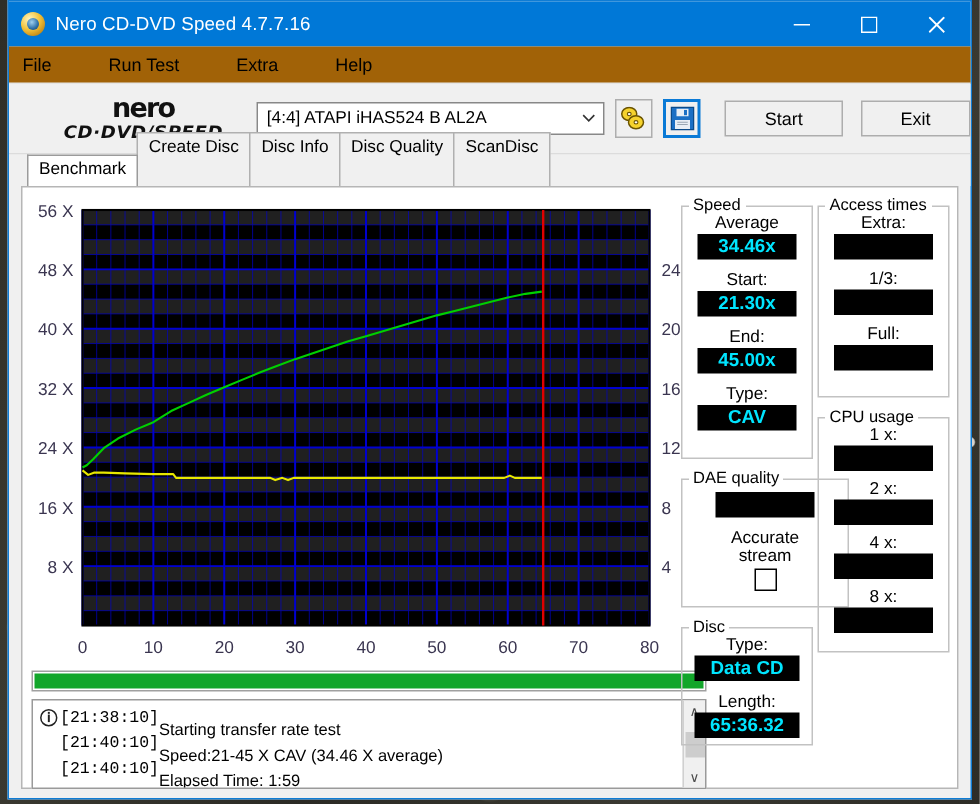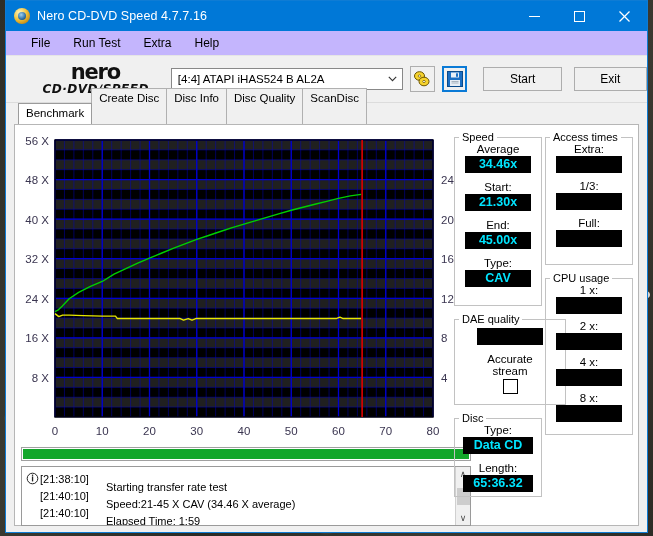--- a/index.html
+++ b/index.html
@@ -48,36 +48,36 @@
   }
   .title-text{flex:1;font-size:12.5px;letter-spacing:.1px;}
   .win-btns{display:flex;height:30px;}
   .win-btn{
     width:45px;height:30px;display:flex;align-items:center;justify-content:center;
     color:#fff;font-size:13px;line-height:1;
   }
   .win-btn svg{display:block;}
   
   .menubar{
-    height:24px;background:#c4b5fd;display:flex;align-items:center;flex:none;
-    border-bottom:1px solid #e5e5e5;padding-left:16px;gap:5px;
+    height:24px;background:#a16207;display:flex;align-items:center;flex:none;
+    border-bottom:1px solid #e5e5e5;padding-left:0;gap:20px;
   }
   .menu-item{font-size:12px;color:#000;padding:3px 9px;}
   
   .toolbar{
     height:46px;background:#f0f0f0;display:flex;align-items:center;flex:none;
     border-bottom:1px solid #dcdcdc;
   }
   .logo{
     width:138px;margin-left:22px;display:flex;flex-direction:column;align-items:center;
     line-height:1;
   }
   .logo-top{
     font-family:"DejaVu Sans", sans-serif;
-    font-weight:bold;font-size:21px;letter-spacing:-1.2px;color:#111;
+    font-weight:bold;font-size:18px;letter-spacing:-1.2px;color:#111;
   }
   .logo-bot{
     font-family:"DejaVu Sans", sans-serif;
     font-weight:bold;font-size:11.5px;letter-spacing:.4px;color:#111;
     font-style:italic;margin-top:1px;white-space:nowrap;
     transform:scaleX(1.05);
   }
   .drive-select{
     margin-left:8px;width:237px;height:22px;background:#fff;border:1px solid #888;
     display:flex;align-items:center;font-size:11.5px;color:#000;box-sizing:border-box;
@@ -123,21 +123,21 @@
   .progress-fill{height:100%;background:#12a62a;}
   
   .log-outer{
     position:absolute;left:6px;top:341px;width:450px;height:60px;
     background:#fff;border:1px solid #9a9a9a;box-sizing:border-box;display:flex;
   }
   .log-list{flex:1;padding:3px 0 0 4px;overflow:hidden;}
   .log-row{display:flex;align-items:center;font-size:11px;color:#000;height:17px;white-space:nowrap;}
   .log-ico{width:13px;height:13px;margin-right:1px;flex:none;}
   .log-ico.blank{visibility:hidden;}
-  .log-time{width:58px;}
+  .log-time{width:58px;font-family:Liberation Mono, monospace;}
   .log-msg{padding-left:8px;margin-top:16px;}
   .scroll{
     width:15px;background:#f0f0f0;border-left:1px solid #d0d0d0;
     display:flex;flex-direction:column;align-items:center;justify-content:space-between;
     box-sizing:border-box;
   }
   .scroll-arrow{font-size:9px;color:#4a4a4a;height:14px;line-height:14px;}
   .scroll-thumb{width:13px;height:17px;background:#cdcdcd;}
   
   .rpanel{position:absolute;top:2px;right:2px;width:182px;height:404px;}

